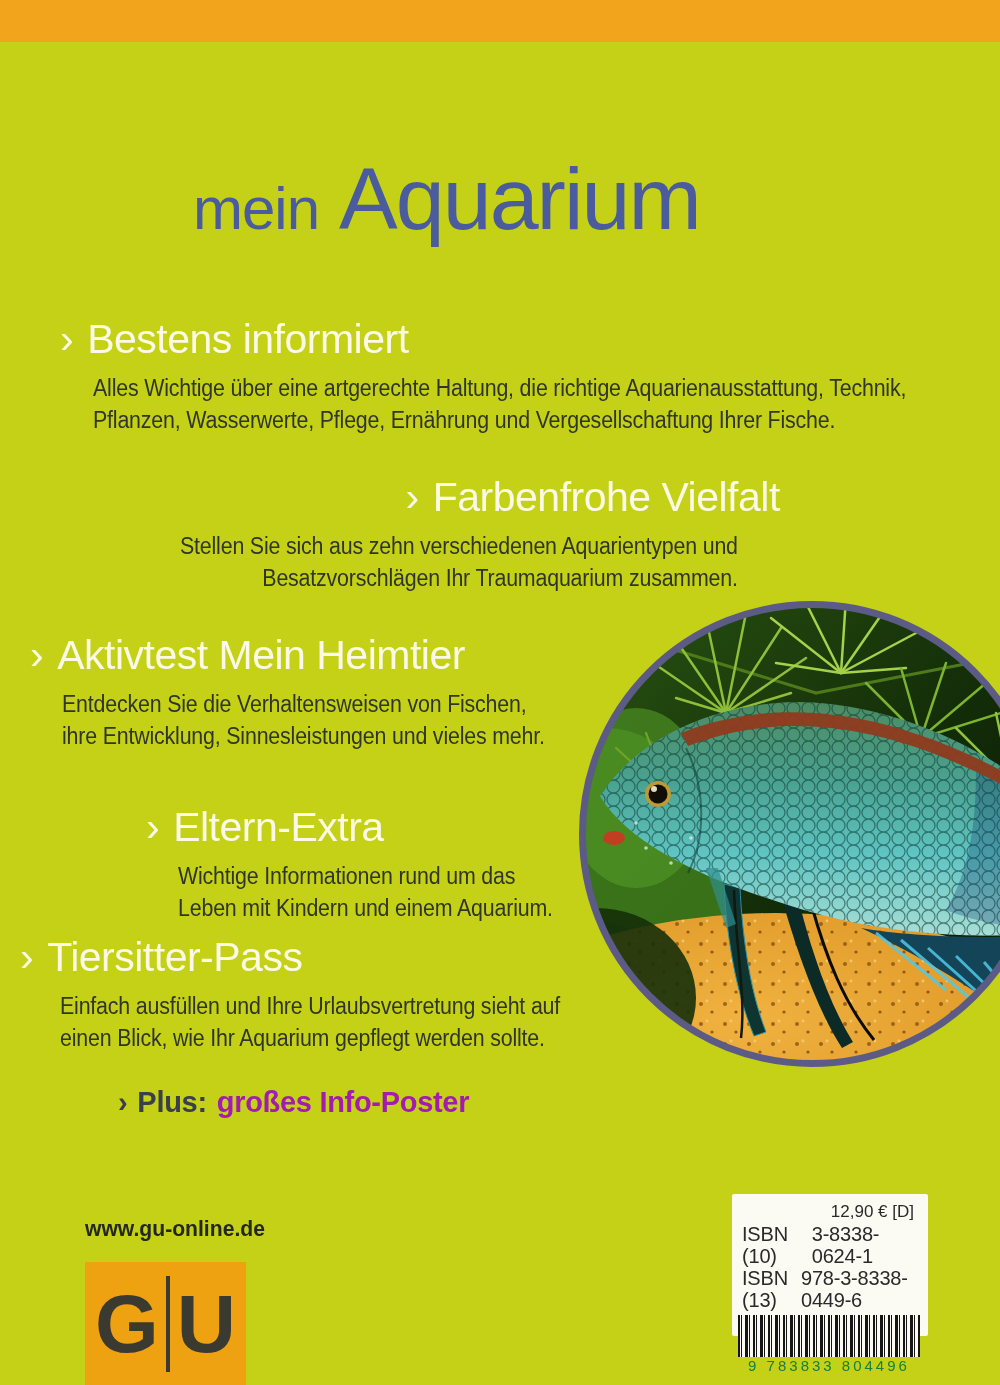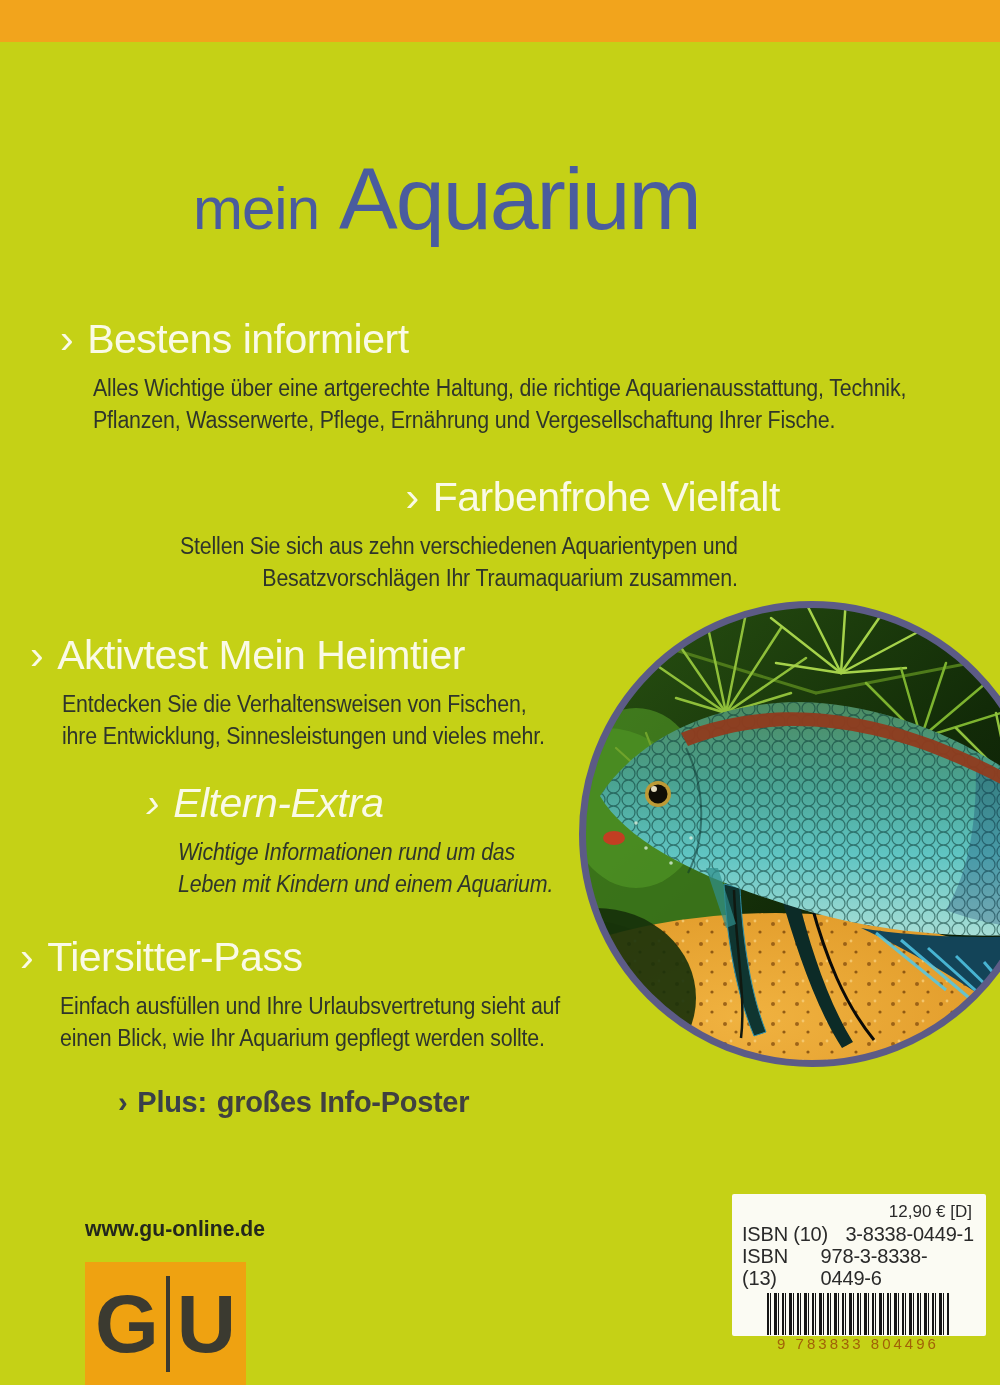--- a/index.html
+++ b/index.html
@@ -23,54 +23,54 @@
   }
   .sec-heading .chev{margin-right:14px;}
   .sec-body{
     color:#2F352B;font-size:23px;line-height:31.5px;white-space:pre-line;
     transform:scaleX(0.93);transform-origin:0 0;letter-spacing:-0.2px;
     margin-top:11px;
   }
   #sec1{left:52px;top:316px;margin-left:8px;}  #sec1 .sec-body{margin-left:33px;}
   #sec2{left:148px;top:474px;text-align:right;} #sec2 .sec-body{margin-left:32px;}
   #sec3{left:30px;top:632px;}  #sec3 .sec-body{margin-left:32px;}
-  #sec4{left:146px;top:780px;font-style:italic;} #sec4 .sec-body{margin-left:32px;}
+  #sec4{left:146px;top:804px;} #sec4 .sec-body{margin-left:32px;}
   #sec5{left:20px;top:934px;}  #sec5 .sec-body{margin-left:40px;}
 
   
   .plus-line{position:absolute;left:118px;top:1086px;display:flex;gap:10px;align-items:baseline;
     font-size:29px;font-weight:700;letter-spacing:-0.3px;white-space:nowrap;}
   .plus-line .chev,.plus-line .plus-label{color:#39404A;}
-  .plus-line .plus-value{color:#404040;}
+  .plus-line .plus-value{color:#a21caf;}
 
   
   .website{position:absolute;left:85px;top:1216px;font-size:22px;font-weight:700;color:#23271D;
     transform:scaleX(0.96);transform-origin:0 0;}
 
   
   .gu-logo{position:absolute;left:85px;top:1262px;width:161px;height:123px;background:#EFA211;
     display:flex;align-items:center;justify-content:center;gap:7px;}
   .gu-logo .letter{font-size:82px;line-height:82px;font-weight:700;color:#3B3A30;}
   .gu-logo .divider{width:4px;height:96px;background:#3B3A30;}
 
   
-  .isbn-box{position:absolute;left:732px;top:1194px;width:254px;height:142px;background:#FBFBF3;
+  .isbn-box{position:absolute;left:732px;top:1194px;width:196px;height:142px;background:#FBFBF3;
     border-radius:2px;box-sizing:border-box;padding:7px 12px 0 10px;color:#2A2A2A;}
   .isbn-price{text-align:right;font-size:17px;line-height:22px;padding-right:2px;}
   .isbn-row{display:flex;justify-content:space-between;font-size:20px;line-height:22px;letter-spacing:-0.2px;}
   .barcode-wrap{margin-top:4px;display:flex;flex-direction:column;align-items:center;}
   .barcode{width:182px;height:42px;
     background:
       repeating-linear-gradient(to right,
         #151515 0 2px, #FBFBF3 2px 3px,
         #151515 3px 4px, #FBFBF3 4px 7px,
         #151515 7px 10px, #FBFBF3 10px 11px,
         #151515 11px 12px, #FBFBF3 12px 15px);
   }
-  .barcode-digits{font-size:15px;letter-spacing:3px;line-height:17px;color:#a16207;white-space:nowrap;}
+  .barcode-digits{font-size:15px;letter-spacing:3px;line-height:17px;color:#15803d;white-space:nowrap;}
 
   
   .fish-photo{position:absolute;left:576px;top:598px;width:472px;height:472px;}
 </style>
 </head>
 <body>
 
 <div class="page">
 
   <div class="top-bar"></div>
@@ -121,21 +121,21 @@
   <div class="gu-logo">
     <span class="letter">G</span>
     <span class="divider"></span>
     <span class="letter">U</span>
   </div>
 
   <div class="isbn-box">
     <div class="isbn-price">12,90 € [D]</div>
     <div class="isbn-row">
       <span>ISBN (10)</span>
-      <span>3-8338-0449-1</span>
+      <span>3-8338-0624-1</span>
     </div>
     <div class="isbn-row">
       <span>ISBN (13)</span>
       <span>978-3-8338-0449-6</span>
     </div>
     <div class="barcode-wrap">
       <div class="barcode"></div>
       <div class="barcode-digits">9 783833 804496</div>
     </div>
   </div>

